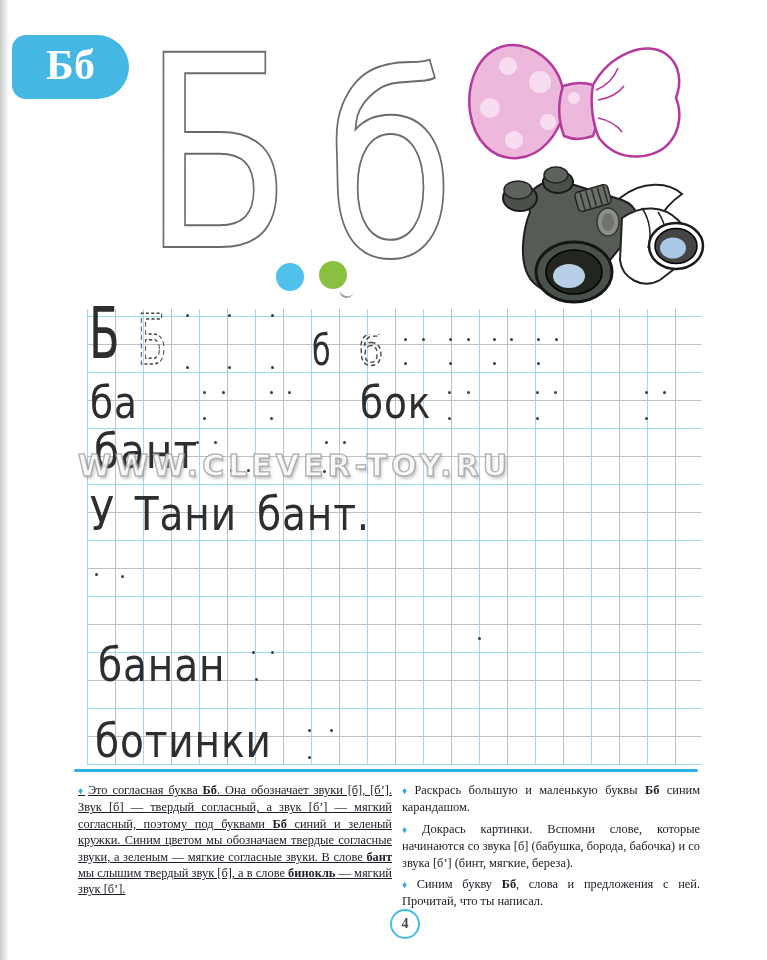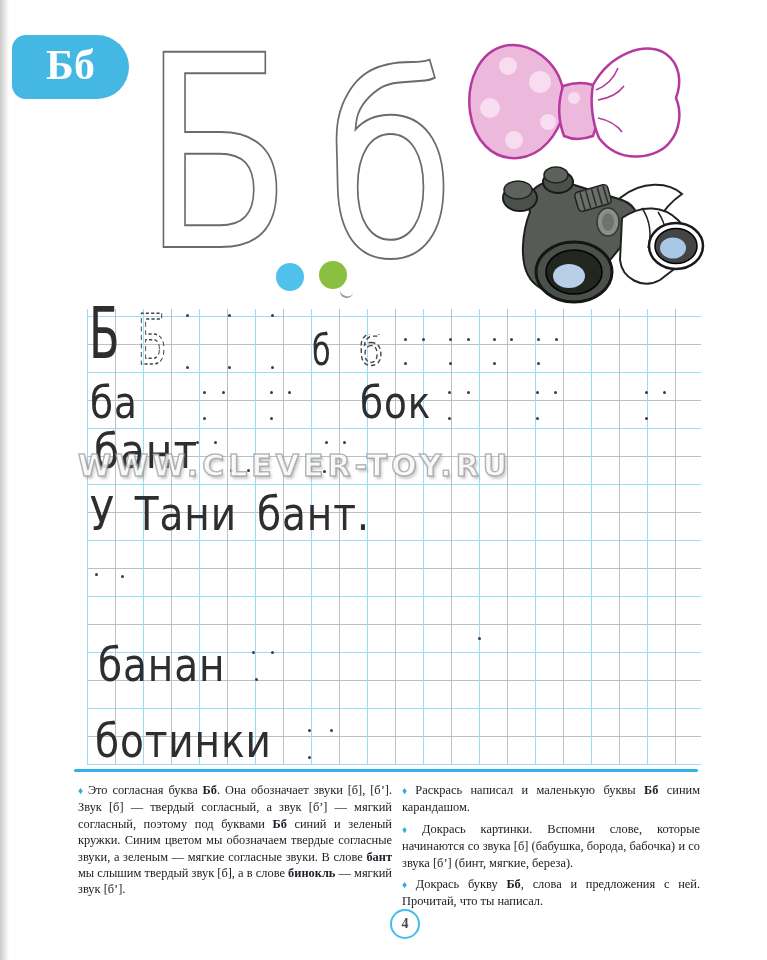--- a/index.html
+++ b/index.html
@@ -178,26 +178,26 @@
     <span class="gdot" style="left:252px;top:651px;"></span>
       <span class="gdot" style="left:271px;top:651px;"></span>
     <span class="gdot" style="left:255px;top:678px;"></span>
     <span class="gdot" style="left:308px;top:729px;"></span>
       <span class="gdot" style="left:330px;top:729px;"></span>
     <span class="gdot" style="left:308px;top:756px;"></span>
   </div>
 
   <div class="abs divider"></div>
 
-  <div class="abs col" style="left:78px;top:782px;width:314px;">
+  <div class="abs col" style="left:78px;top:782px;width:314px;text-decoration:underline;">
     <p><span class="bullet">♦</span><span><span>Это согласная буква </span><span class="b">Бб</span><span>. Она обозначает звуки [б], [б’]. Звук [б] — твердый согласный, а звук [б’] — мягкий согласный, поэтому под буквами </span><span class="b">Бб</span><span> синий и зеленый кружки. Синим цветом мы обозначаем твердые согласные звуки, а зеленым — мягкие согласные звуки. В слове </span><span class="b">бант</span><span> мы слышим твердый звук [б], а в слове </span><span class="b">бинокль</span><span> — мягкий звук [б’].</span></span></p>
   </div>
   <div class="abs col" style="left:402px;top:782px;width:298px;">
-    <p><span class="bullet">♦</span><span><span>Раскрась написал и маленькую буквы </span><span class="b">Бб</span><span> синим карандашом.</span></span></p>
+    <p><span class="bullet">♦</span><span><span>Раскрась большую и маленькую буквы </span><span class="b">Бб</span><span> синим карандашом.</span></span></p>
     <p><span class="bullet">♦</span><span><span>Докрась картинки. Вспомни слове, которые начинаются со звука [б] (</span><span class="i">бабушка, борода, бабочка</span><span>) и со звука [б’] (</span><span class="i">бинт, мягкие, береза</span><span>).</span></span></p>
-    <p><span class="bullet">♦</span><span><span>Докрась букву </span><span class="b">Бб</span><span>, слова и предложения с ней. Прочитай, что ты написал.</span></span></p>
+    <p><span class="bullet">♦</span><span><span>Синим букву </span><span class="b">Бб</span><span>, слова и предложения с ней. Прочитай, что ты написал.</span></span></p>
   </div>
 
   <div class="abs badge">
     <span>4</span>
   </div>
 
 </div>
 
 </body></html>

